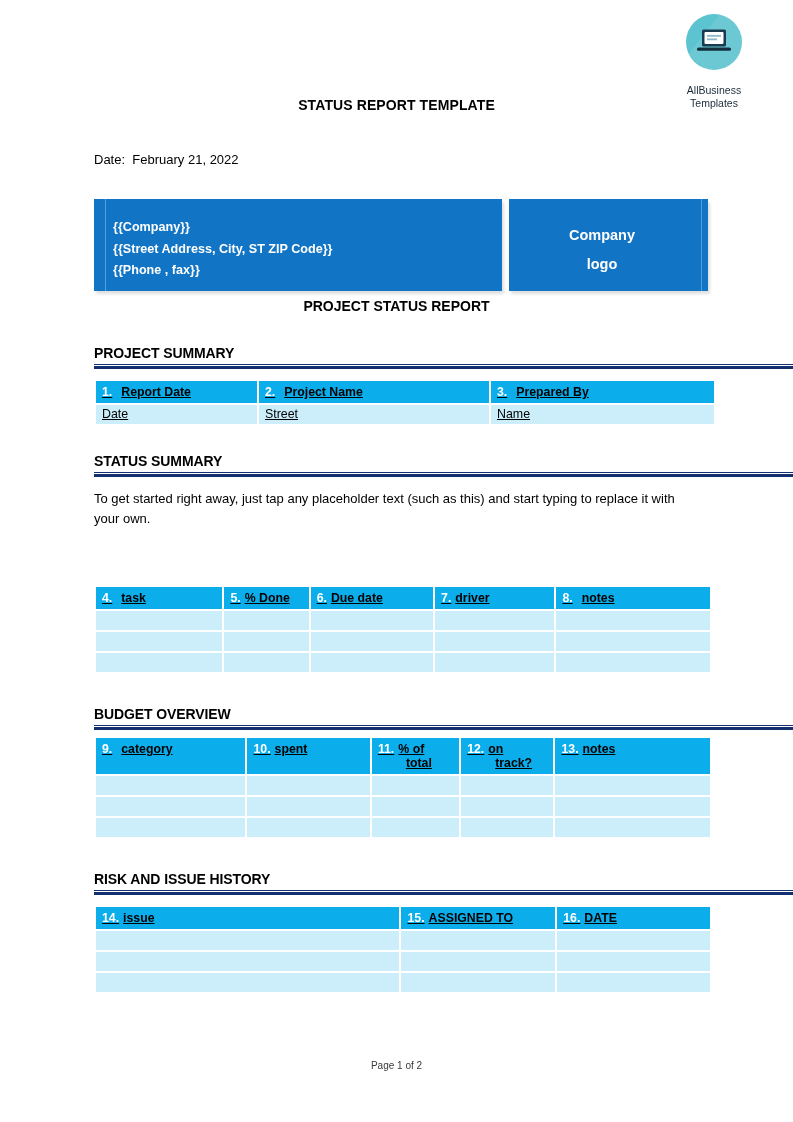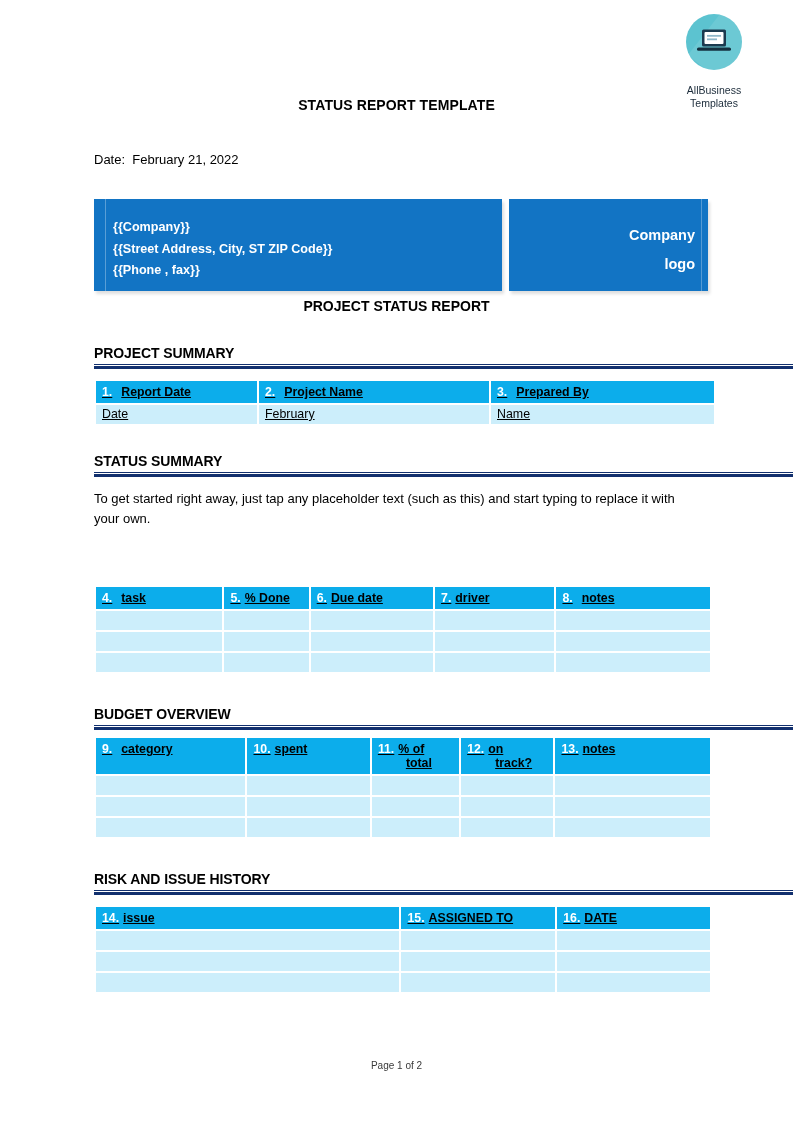--- a/index.html
+++ b/index.html
@@ -133,21 +133,21 @@
     top: 0;
     width: 1px;
     height: 92px;
     background: rgba(255,255,255,0.28);
   }
   .logo-box-text {
     position: absolute;
     left: 0;
     top: 22px;
     width: 186px;
-    text-align: right;
+    text-align: center;
     color: #ffffff;
     font-size: 14.5px;
     font-weight: bold;
     line-height: 29px;
   }
 
   
   .report-heading {
     position: absolute;
     top: 298px;
@@ -302,21 +302,21 @@
     <thead>
       <tr>
         <th><span class="num num-gap-wide">1.</span><span>Report Date</span></th>
         <th><span class="num num-gap-wide">2.</span><span>Project Name</span></th>
         <th><span class="num num-gap-wide">3.</span><span>Prepared By</span></th>
       </tr>
     </thead>
     <tbody>
       <tr>
         <td>Date</td>
-        <td>February</td>
+        <td>Street</td>
         <td>Name</td>
       </tr>
     </tbody>
   </table>
 
   <div class="section" style="top:453px;">
     <div class="section-title">STATUS SUMMARY</div>
     <div class="section-rule wide"></div>
   </div>
 

